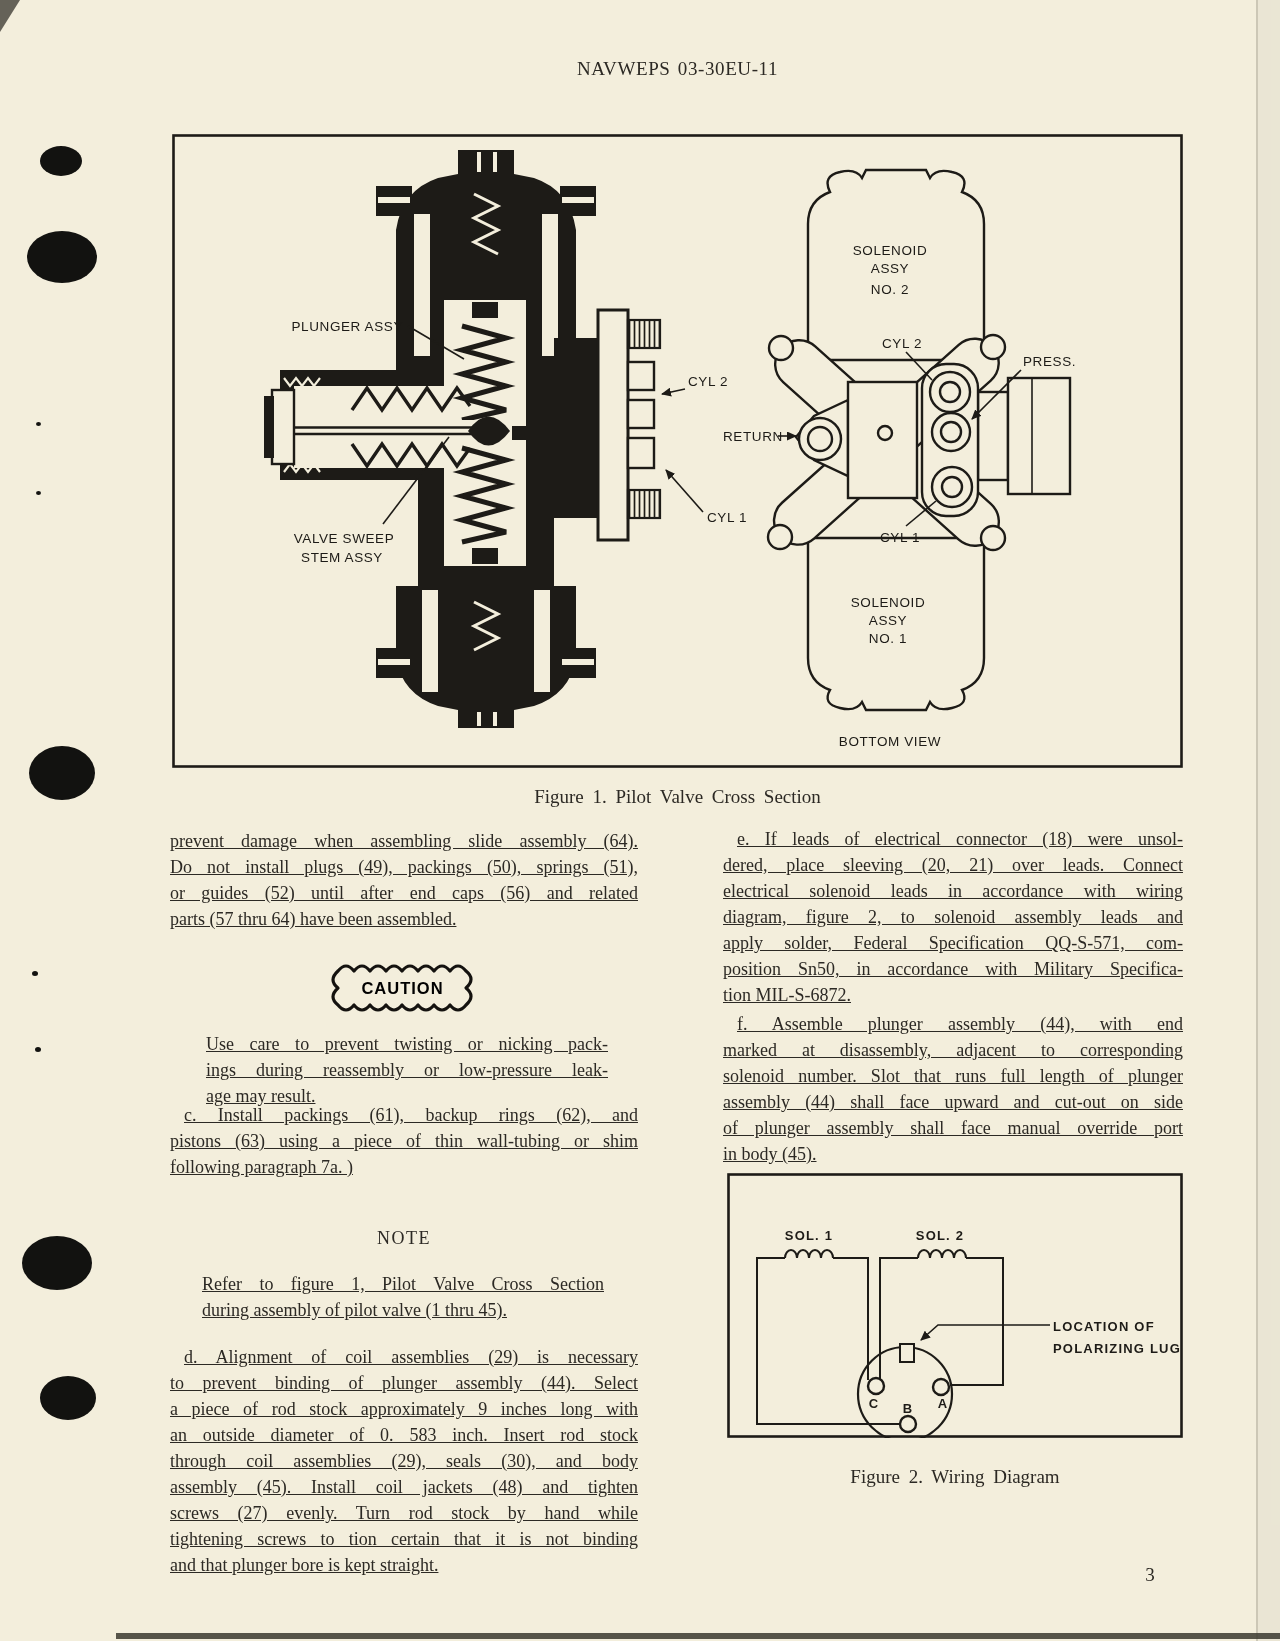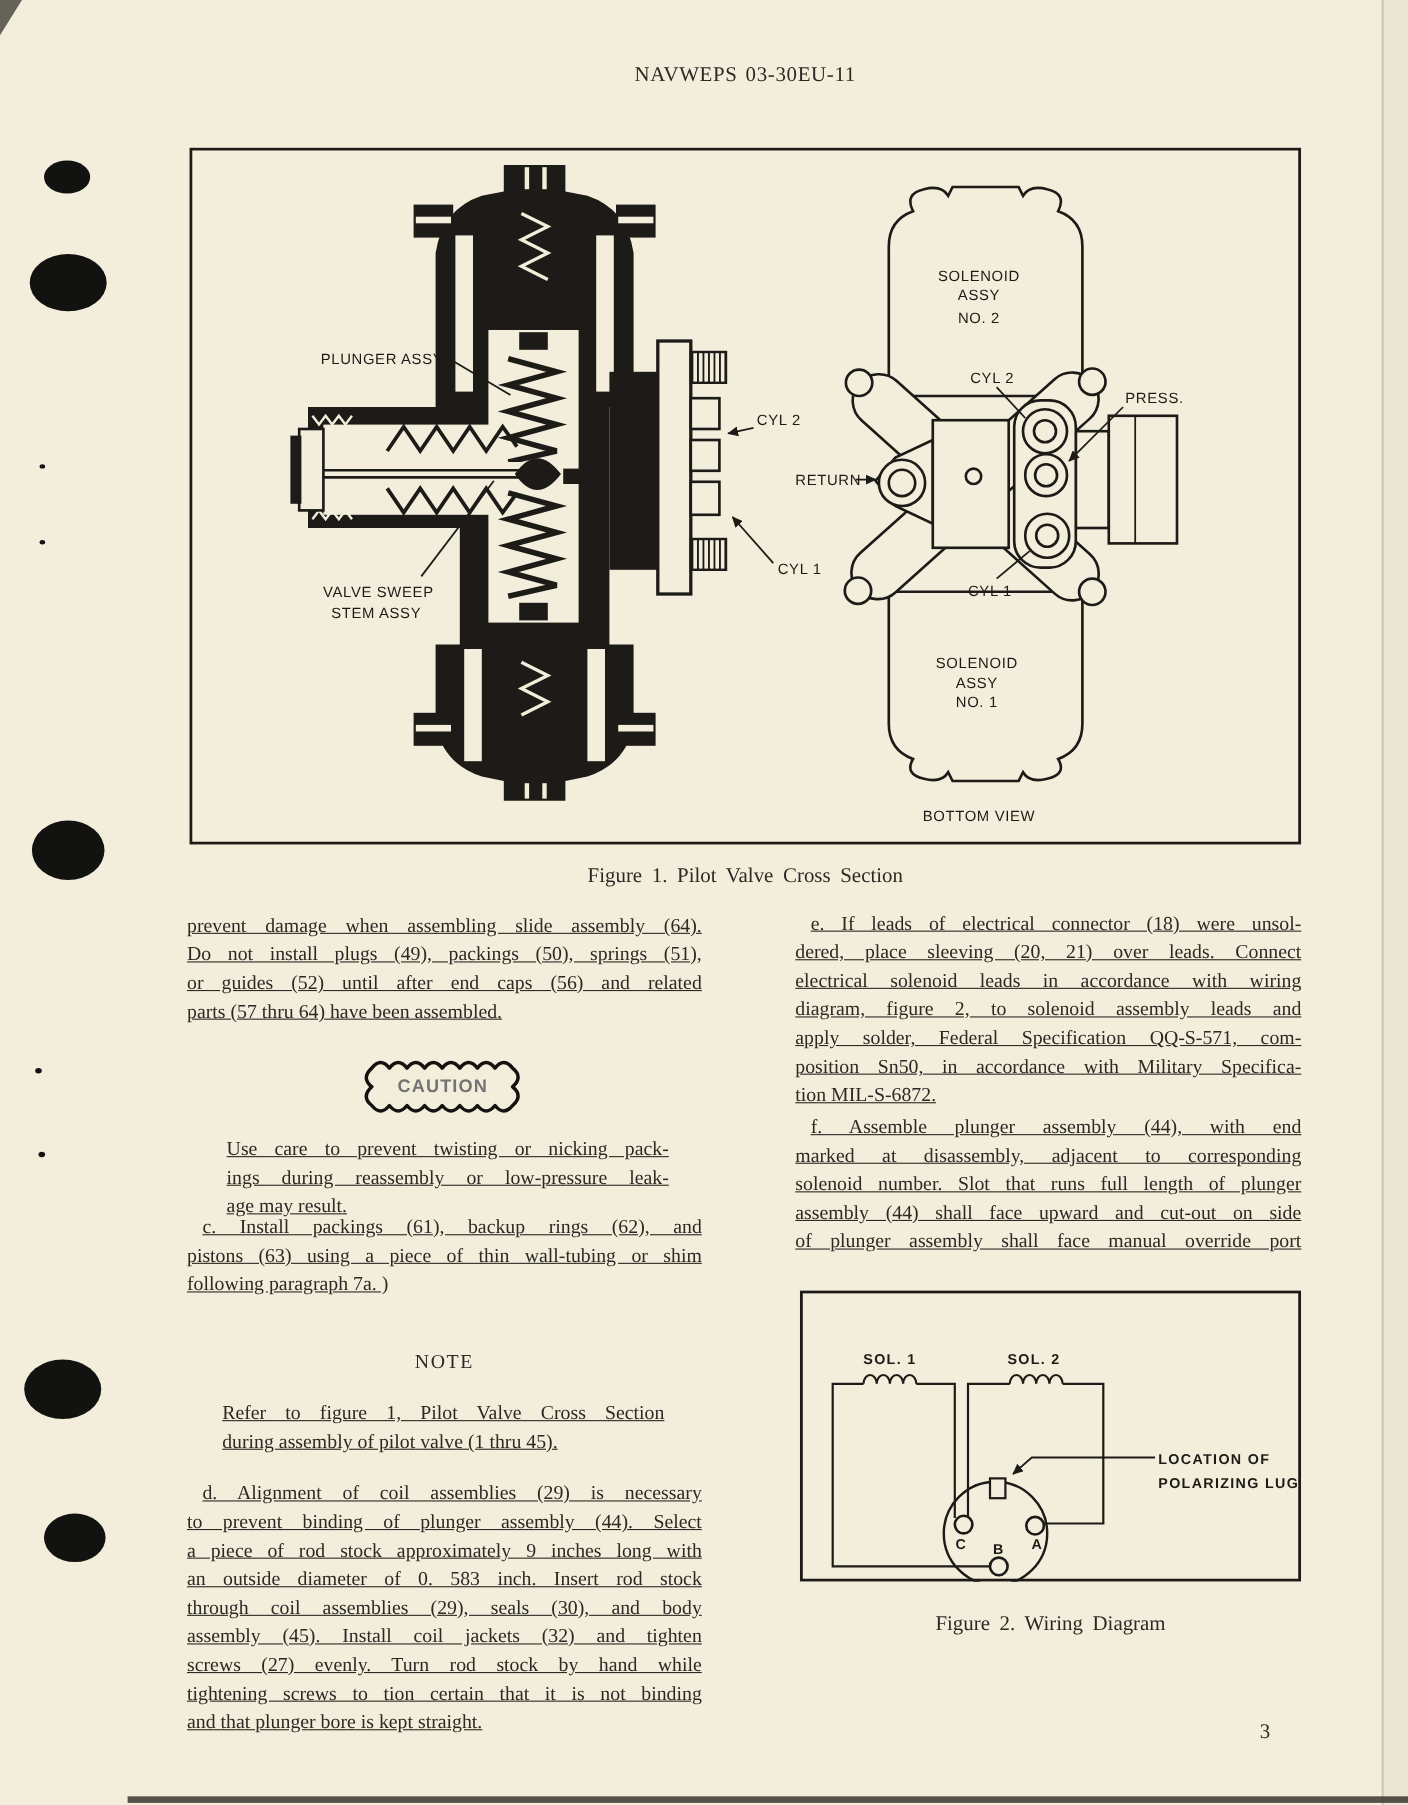--- a/index.html
+++ b/index.html
@@ -25,21 +25,21 @@
   .caption2{left:727px;top:1466px;width:456px;text-align:center;font-size:19px;word-spacing:4px;}
   
   .col{font-size:18px;line-height:26px;}
   .lcol{left:170px;width:468px;}
   .rcol{left:723px;width:460px;}
   .pl{text-align:left;text-decoration:underline;}
   .pj{text-align:justify;text-align-last:justify;}
   .ind .pl:first-child{text-indent:14px;}
   .note-head{left:170px;top:1228px;width:468px;text-align:center;font-size:18px;letter-spacing:1.5px;}
   .caution-wrap{left:330px;top:962px;width:145px;height:52px;}
-  .caution-word{position:absolute;left:0;top:0;width:145px;height:52px;display:flex;align-items:center;justify-content:center;font-family:"Liberation Sans",sans-serif;font-weight:bold;font-size:16.5px;letter-spacing:1px;color:#737373;}
+  .caution-word{position:absolute;left:0;top:0;width:145px;height:52px;display:flex;align-items:center;justify-content:center;font-family:"Liberation Sans",sans-serif;font-weight:bold;font-size:16.5px;letter-spacing:1px;color:#000000;}
   
   .punch{position:absolute;background:#121210;border-radius:50%;}
   .pagenum{left:1120px;top:1564px;width:60px;text-align:center;font-size:19px;}
   .edge-line{left:1256px;top:0;width:2px;height:1641px;background:rgba(70,62,48,.22);}
   .edge-strip{left:1258px;top:0;width:22px;height:1641px;background:rgba(0,0,0,.035);}
   .bottom-band{left:116px;top:1633px;width:1164px;height:6px;background:#3a382f;opacity:.85;}
   .corner{left:0;top:0;width:20px;height:32px;background:#35332c;clip-path:polygon(0 0,100% 0,0 100%);opacity:.75;}
 </style>
 </head>
 <body>
@@ -234,41 +234,42 @@
     <div class="pl pj">Refer to figure 1, Pilot Valve Cross Section</div>
     <div class="pl">during assembly of pilot valve (1 thru 45).</div>
   </div>
 
 <div class="abs col lcol ind" style="top:1344px;">
     <div class="pl pj">d.  Alignment of coil assemblies (29) is necessary</div>
     <div class="pl pj">to prevent binding of plunger assembly (44).  Select</div>
     <div class="pl pj">a piece of rod stock approximately 9 inches long with</div>
     <div class="pl pj">an outside diameter of 0. 583 inch.  Insert rod stock</div>
     <div class="pl pj">through coil assemblies (29), seals (30), and body</div>
-    <div class="pl pj">assembly (45).  Install coil jackets (32) and tighten</div>
+    <div class="pl pj">assembly (45).  Install coil jackets (48) and tighten</div>
     <div class="pl pj">screws (27) evenly.  Turn rod stock by hand while</div>
     <div class="pl pj">tightening screws to tion certain that it is not binding</div>
     <div class="pl">and that plunger bore is kept straight.</div>
   </div>
 
 <div class="abs col rcol ind" style="top:826px;">
     <div class="pl pj">e.  If leads of electrical connector (18) were unsol-</div>
     <div class="pl pj">dered, place sleeving (20, 21) over leads.  Connect</div>
     <div class="pl pj">electrical solenoid leads in accordance with wiring</div>
     <div class="pl pj">diagram, figure 2, to solenoid assembly leads and</div>
     <div class="pl pj">apply solder, Federal Specification QQ-S-571, com-</div>
     <div class="pl pj">position Sn50, in accordance with Military Specifica-</div>
     <div class="pl">tion MIL-S-6872.</div>
   </div>
 <div class="abs col rcol ind" style="top:1011px;">
     <div class="pl pj">f.  Assemble plunger assembly (44), with end</div>
     <div class="pl pj">marked at disassembly, adjacent to corresponding</div>
     <div class="pl pj">solenoid number.  Slot that runs full length of plunger</div>
     <div class="pl pj">assembly (44) shall face upward and cut-out on side</div>
     <div class="pl pj">of plunger assembly shall face manual override port</div>
+    <div class="pl">in body (45).</div>
   </div>
 
 <div class="abs fig2">
 <svg viewBox="0 0 456 265" width="456" height="265">
   <defs>
     <marker id="ah2" markerWidth="11" markerHeight="9" refX="9" refY="4.5" orient="auto" markerUnits="userSpaceOnUse">
       <path d="M0,0 L10,4.5 L0,9 Z" fill="#1d1b17"></path>
     </marker>
   </defs>
   <rect class="frame" x="1.5" y="1.5" width="453" height="262"></rect>

